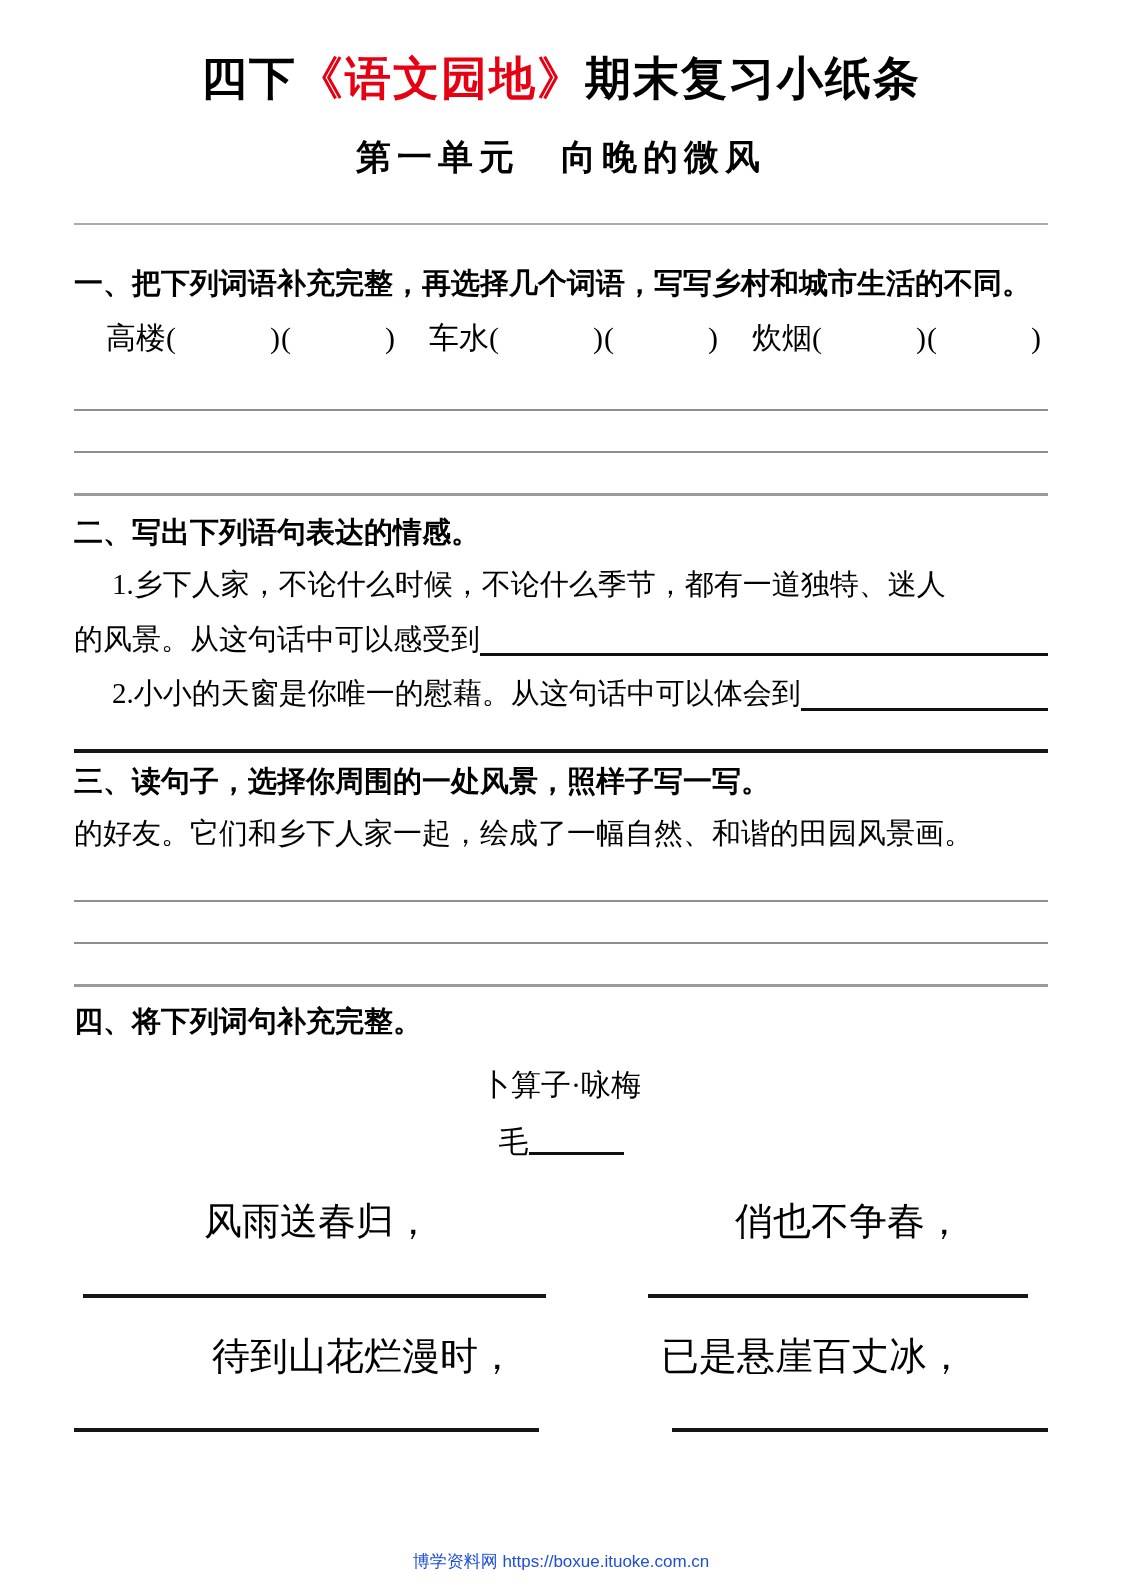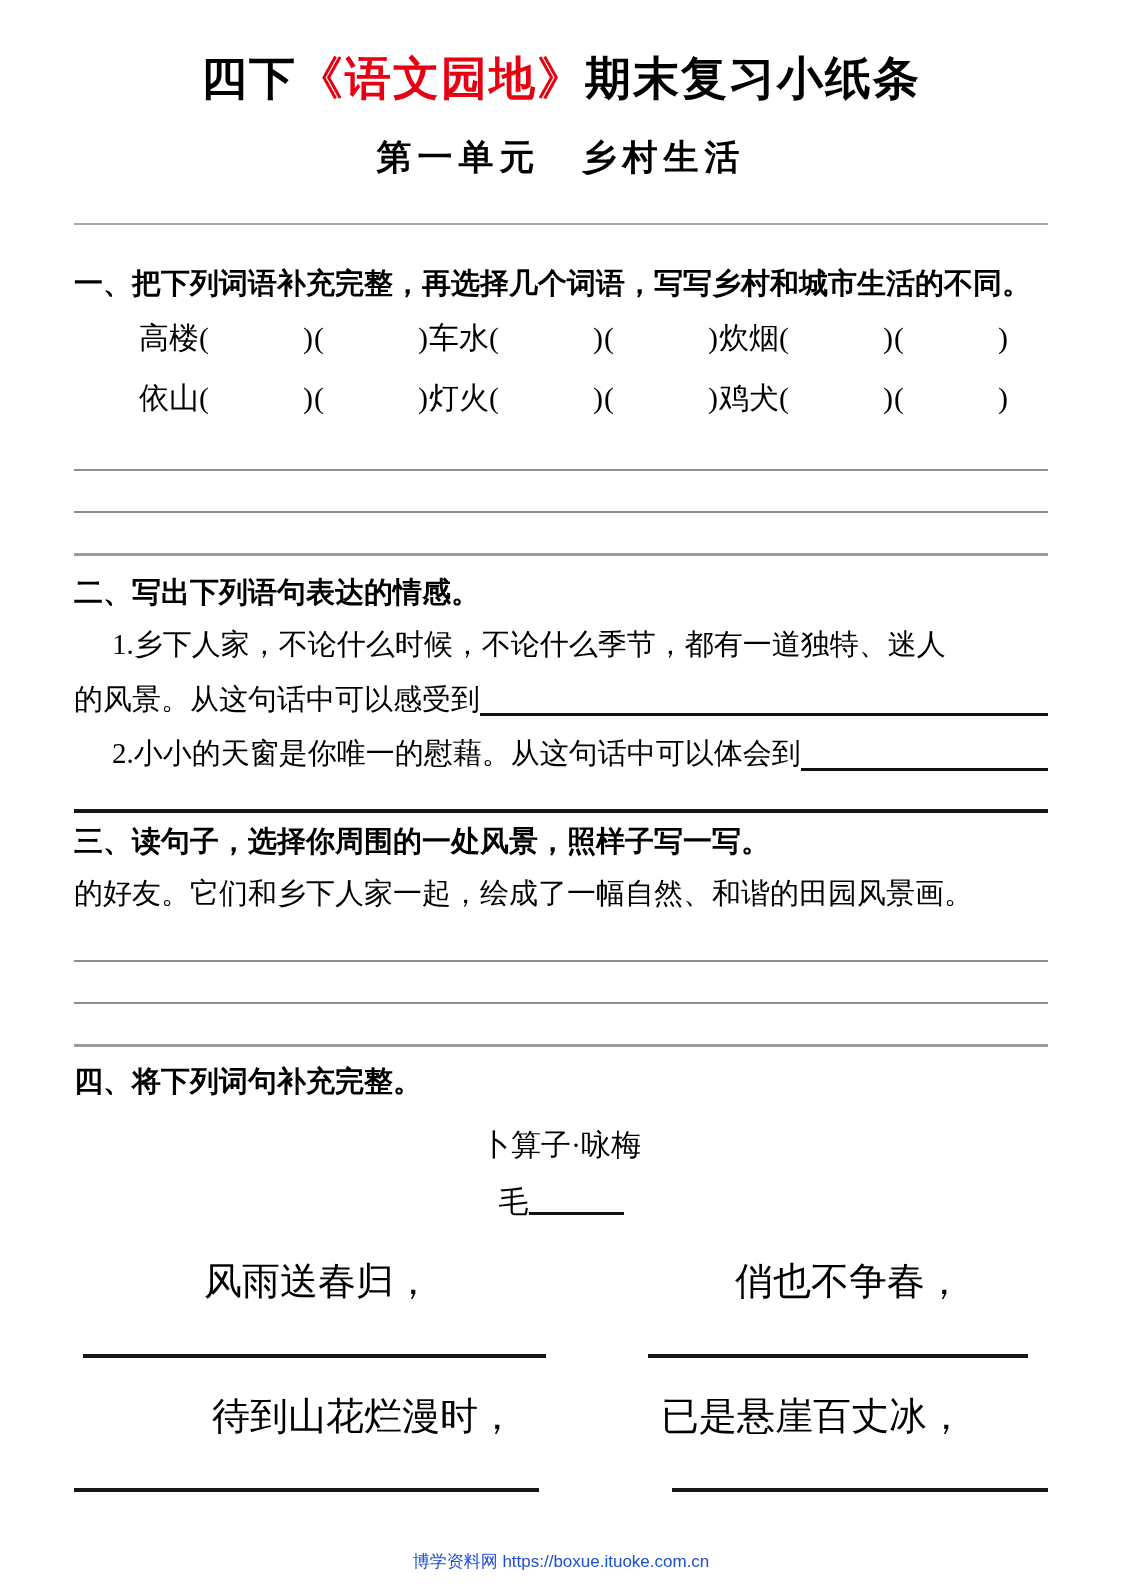--- a/index.html
+++ b/index.html
@@ -29,21 +29,21 @@
   .rule-thin     { border-top: 2px solid #8e8e8e; }
   .rule-thick    { border-top: 3px solid #9a9a9a; }
   .rule-black    { border-top: 4px solid #161616; }
 
   .sec-heading {
     font-size: 29px; font-weight: bold; line-height: 1.7;
   }
   .sec1-heading { margin-top: 34px; }
 
   .word-row {
-    display: flex; justify-content: center;
+    display: flex; justify-content: space-between;
     padding: 0 6px 0 32px;
     font-size: 30px; line-height: 2.0;
   }
   .word-item { white-space: pre; }
   .word-item .parens { white-space: pre; letter-spacing: 1px; }
 
   .para {
     font-size: 29px; line-height: 1.88;
   }
   .para.indent { padding-left: 38px; }
@@ -81,35 +81,30 @@
   }
 </style>
 </head>
 <body>
 
 <div class="page">
   <div class="content">
 
     <h1 class="doc-title"><span>四下</span><span class="hl">《语文园地》</span><span>期末复习小纸条</span></h1>
 
-    <h2 class="doc-subtitle">第一单元　乡村生活</h2>
+    <h2 class="doc-subtitle">第一单元　向晚的微风</h2>
 
     <div class="divider-gray"></div>
 
     <div class="sec-heading sec1-heading">一、把下列词语补充完整，再选择几个词语，写写乡村和城市生活的不同。</div>
 
     <div class="word-row">
       <span class="word-item"><span>高楼</span><span class="parens">(　　　)(　　　)</span></span>
       <span class="word-item"><span>车水</span><span class="parens">(　　　)(　　　)</span></span>
       <span class="word-item"><span>炊烟</span><span class="parens">(　　　)(　　　)</span></span>
-    </div>
-    <div class="word-row">
-      <span class="word-item"><span>依山</span><span class="parens">(　　　)(　　　)</span></span>
-      <span class="word-item"><span>灯火</span><span class="parens">(　　　)(　　　)</span></span>
-      <span class="word-item"><span>鸡犬</span><span class="parens">(　　　)(　　　)</span></span>
     </div>
 
     <div class="rule-thin sp-41"></div>
     <div class="rule-thin sp-40"></div>
     <div class="rule-thick sp-40"></div>
 
     <div class="sec-heading" style="margin-top:12px;">二、写出下列语句表达的情感。</div>
 
     <div class="para indent">1.乡下人家，不论什么时候，不论什么季节，都有一道独特、迷人</div>
     <div class="fill-row">

